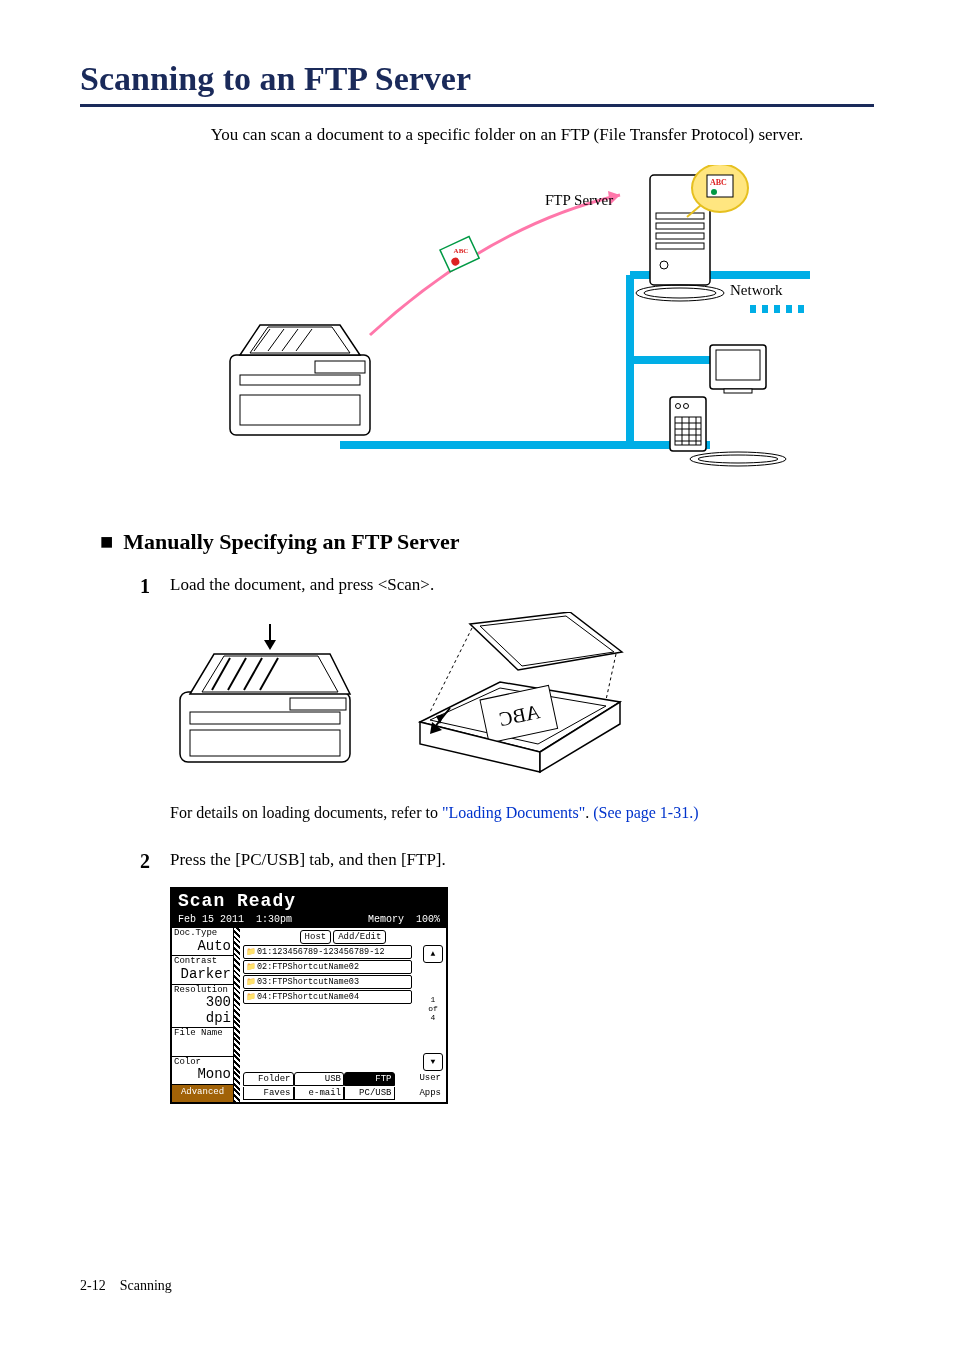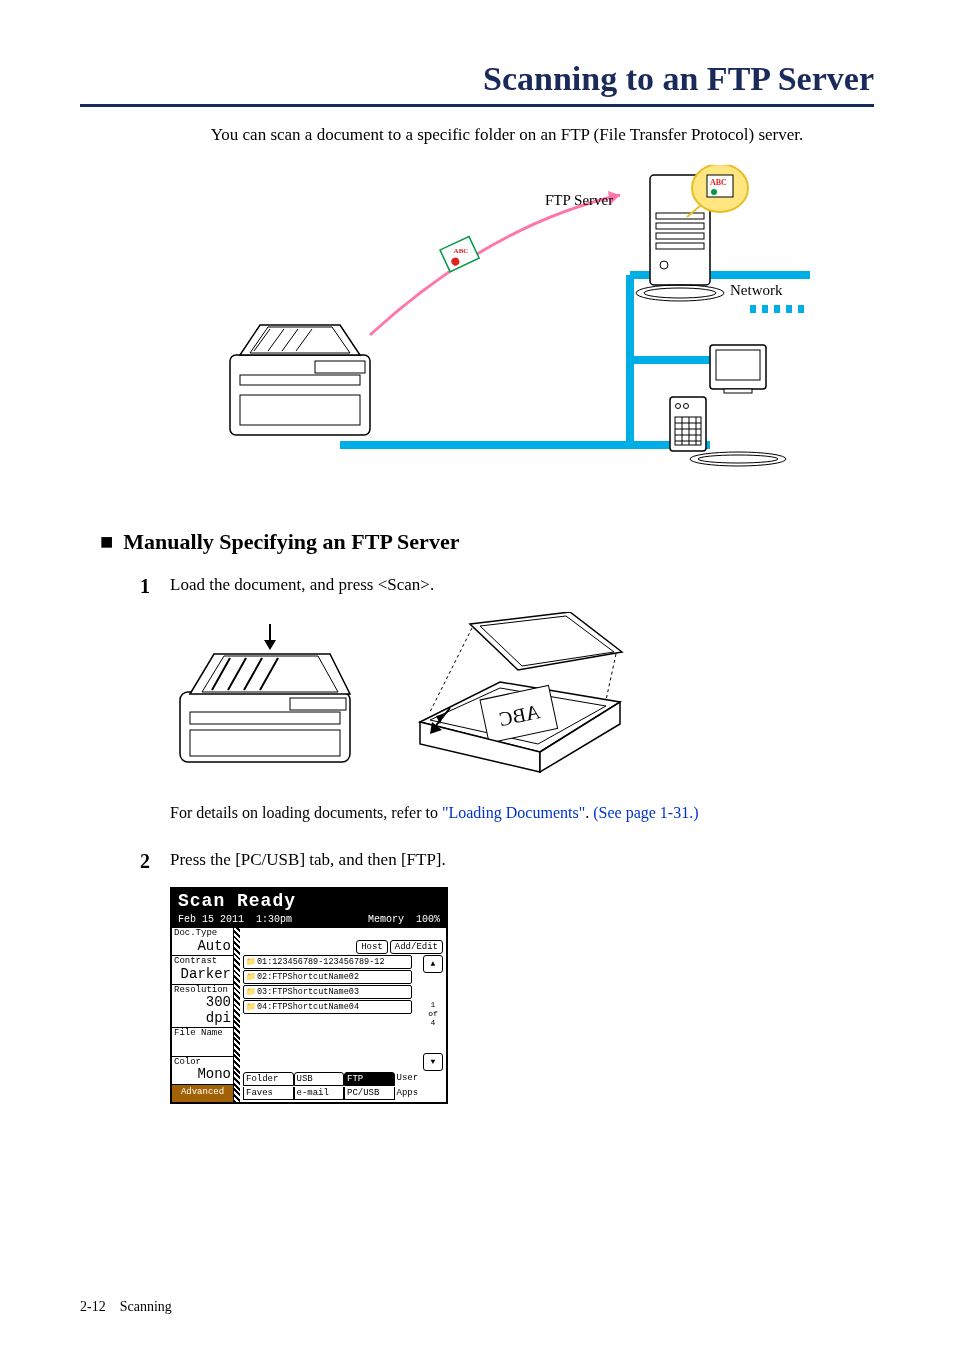--- a/index.html
+++ b/index.html
@@ -12,21 +12,20 @@
     padding: 60px 80px 40px 80px;
   }
   .title {
     font-size: 34px;
     font-weight: bold;
     color: #1a2a5a;
     border-bottom: 3px solid #1a2a5a;
     padding-bottom: 6px;
     margin-bottom: 18px;
     font-family: Georgia, 'Times New Roman', serif;
-    text-align: right;
   }
   .intro {
     font-size: 17px;
     margin-left: 60px;
     margin-bottom: 20px;
     font-family: Georgia, 'Times New Roman', serif;
     text-align: center;
   }
   .diagram {
     margin-left: 90px;
@@ -121,23 +120,22 @@
       45deg, #000, #000 2px, #fff 2px, #fff 4px
     );
   }
   .dp-right {
     flex: 1;
     display: flex; flex-direction: column;
     padding: 2px 3px;
     gap: 1px;
   }
   .dp-toprow {
-    display: flex; justify-content: flex-end;
+    display: flex; justify-content: center;
     gap: 2px;
-    margin-top: 10px;
   }
   .btn {
     border: 1px solid #000;
     border-radius: 3px;
     font-size: 9px;
     padding: 1px 4px;
     text-align: center;
   }
   .dp-list {
     display: flex; gap: 11px;
@@ -167,29 +165,29 @@
     height: 18px; line-height: 16px;
   }
   .dp-scroll .pgind { flex: 1; display: flex; flex-direction: column; justify-content: center; }
   .dp-tabs {
     display: flex; gap: 0;
   }
   .dp-tabs .tab {
     flex: 1; font-size: 9px;
     border: 1px solid #000;
     padding: 1px 2px;
-    text-align: left;
+    text-align: right;
     border-radius: 3px 3px 0 0;
   }
   .dp-tabs .tab.on { background: #000; color: #fff; }
   .dp-tabs.r2 .tab { border-radius: 0; border-top: none; }
 
   .footer {
     position: absolute;
-    bottom: 33px; left: 80px;
+    bottom: 54px; left: 80px;
     font-size: 14px;
     font-family: Georgia, 'Times New Roman', serif;
   }
 
   
   .diag-label { font-family: Georgia, serif; font-size: 15px; }
 </style>
 </head>
 <body>
 

